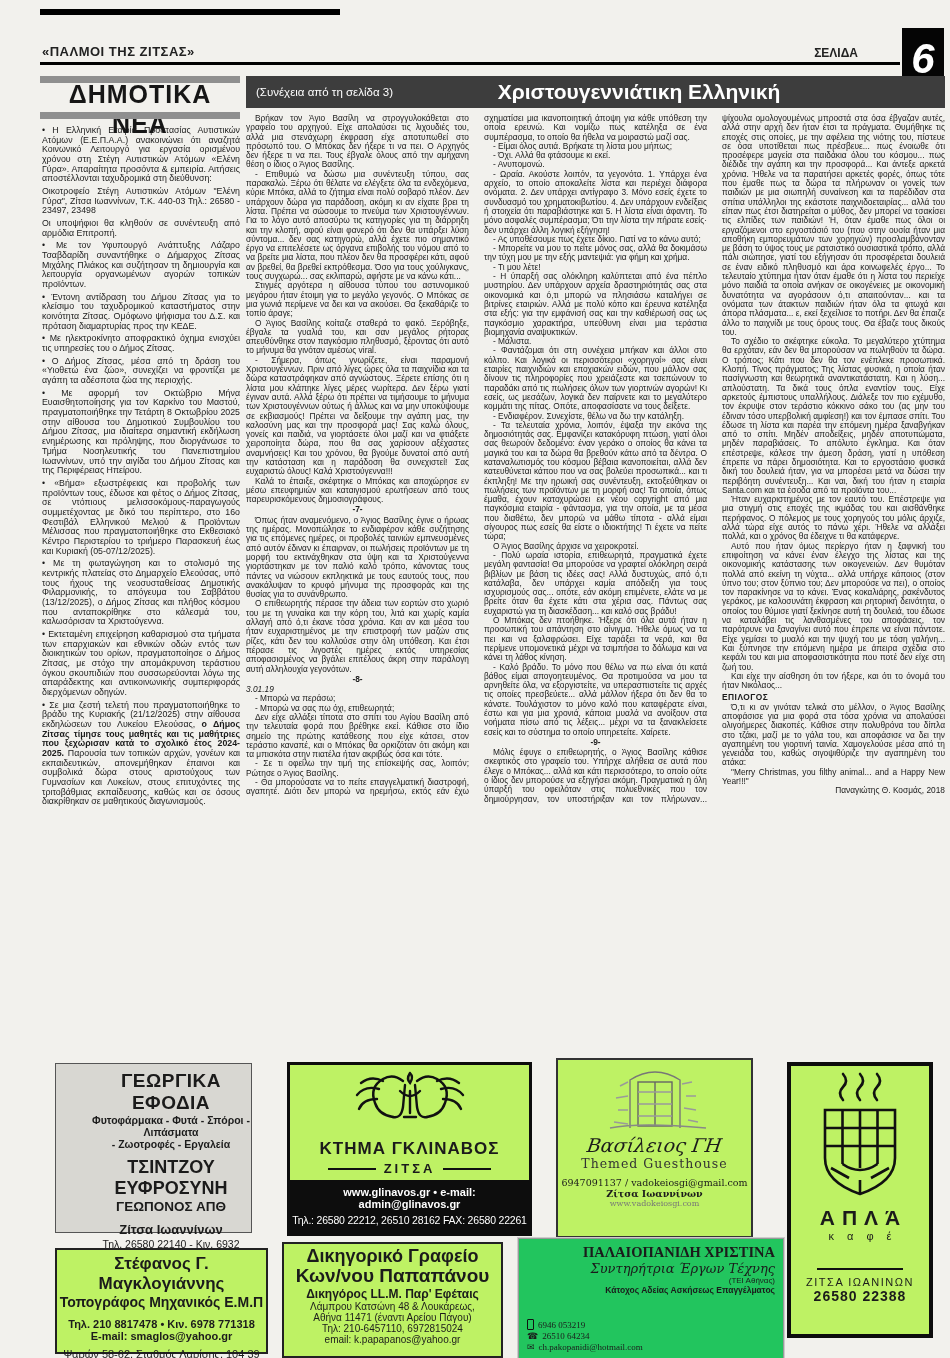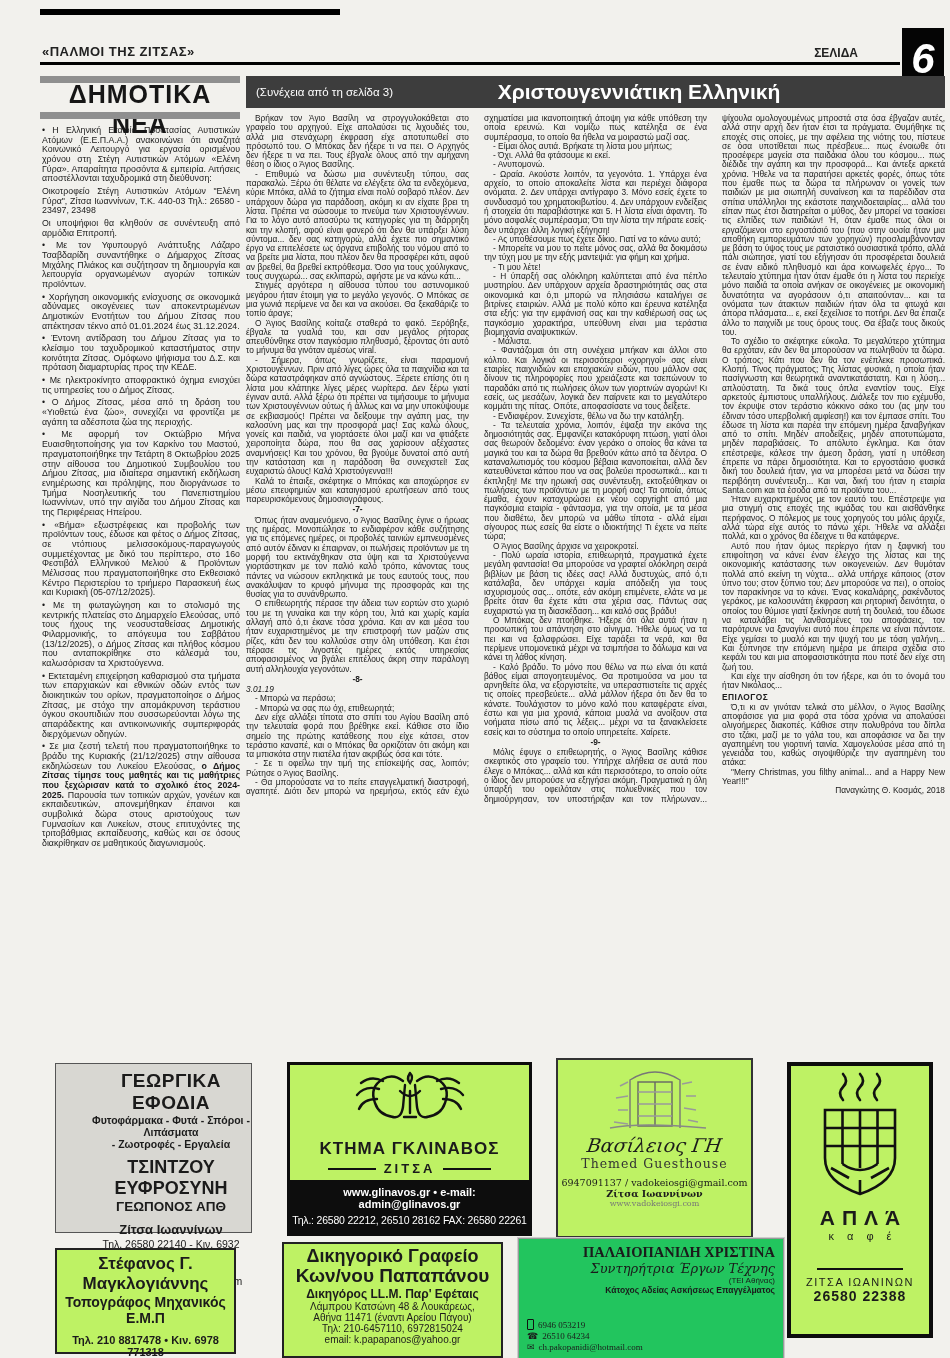--- a/index.html
+++ b/index.html
@@ -63,21 +63,21 @@
   .ad-guest .town{font-size:9.5px;font-weight:bold;}
   .ad-guest .web{font-size:8px;color:#777;}
 
   .ad-apla{left:787px;top:1062px;width:146px;height:276px;border:4px solid #0d0d0d;padding-top:6px;}
   .ad-apla .t{font-size:21px;font-weight:bold;letter-spacing:7px;margin-top:4px;text-indent:7px;}
   .ad-apla .sub{font-size:11px;letter-spacing:5px;margin-top:0;text-indent:5px;}
   .ad-apla .hr{width:86px;height:2px;background:#111;margin:26px auto 6px;}
   .ad-apla .town{font-size:11px;letter-spacing:1.5px;}
   .ad-apla .ph{font-size:14px;letter-spacing:1px;font-weight:bold;}
 
-  .ad-surv{left:55px;top:1248px;width:181px;height:106px;border:2px solid #222;padding-top:4px;}
+  .ad-surv{left:55px;top:1248px;width:213px;height:106px;border:2px solid #222;padding-top:4px;}
   .ad-surv .n{font-size:17px;font-weight:bold;}
   .ad-surv .r{font-size:14px;font-weight:bold;}
   .ad-surv .p{font-size:11px;font-weight:bold;margin-top:8px;}
   .ad-surv .e{font-size:11px;font-weight:bold;}
   .ad-surv .a{font-size:11px;margin-top:6px;}
 
   .ad-law{left:282px;top:1242px;width:221px;height:116px;border:2px solid #222;padding-top:2px;}
   .ad-law .t{font-size:18px;font-weight:bold;}
   .ad-law .n{font-size:19px;font-weight:bold;margin-top:-2px;}
   .ad-law .r{font-size:12px;font-weight:bold;}
@@ -107,21 +107,20 @@
   <div class="header-rule"></div>
 
   <div class="dn-bar b1"></div>
   <div class="dn-title">ΔΗΜΟΤΙΚΑ ΝΕΑ</div>
   <div class="dn-bar b2"></div>
   <div class="dn-text">
       <p>• Η Ελληνική Εταιρία Προστασίας Αυτιστικών Ατόμων (Ε.Ε.Π.Α.Α.) ανακοινώνει ότι αναζητά Κοινωνικό Λειτουργό για εργασία ορισμένου χρόνου στη Στέγη Αυτιστικών Ατόμων «Ελένη Γύρα». Απαραίτητα προσόντα &amp; εμπειρία. Αιτήσεις αποστέλλονται ταχυδρομικά στη διεύθυνση:</p>
       <p>Οικοτροφείο Στέγη Αυτιστικών Ατόμων "Ελένη Γύρα", Ζίτσα Ιωαννίνων, Τ.Κ. 440-03 Τηλ.: 26580 - 23497, 23498</p>
       <p>Οι υποψήφιοι θα κληθούν σε συνέντευξη από αρμόδια Επιτροπή.</p>
       <p>• Με τον Υφυπουργό Ανάπτυξης Λάζαρο Τσαβδαρίδη συναντήθηκε ο Δήμαρχος Ζίτσας Μιχάλης Πλιάκος και συζήτησαν τη δημιουργία και λειτουργία οργανωμένων αγορών τοπικών προϊόντων.</p>
-      <p>• Χορήγηση οικονομικής ενίσχυσης σε οικονομικά αδύναμες οικογένειες των αποκεντρωμένων Δημοτικών Ενοτήτων του Δήμου Ζίτσας που απέκτησαν τέκνο από 01.01.2024 έως 31.12.2024.</p>
       <p>• Έντονη αντίδραση του Δήμου Ζίτσας για το κλείσιμο του ταχυδρομικού καταστήματος στην κοινότητα Ζίτσας. Ομόφωνο ψήφισμα του Δ.Σ. και πρόταση διαμαρτυρίας προς την ΚΕΔΕ.</p>
       <p>• Με ηλεκτροκίνητο αποφρακτικό όχημα ενισχύει τις υπηρεσίες του ο Δήμος Ζίτσας.</p>
       <p>• Ο Δήμος Ζίτσας, μέσα από τη δράση του «Υιοθετώ ένα ζώο», συνεχίζει να φροντίζει με αγάπη τα αδέσποτα ζώα της περιοχής.</p>
       <p>• Με αφορμή τον Οκτώβριο Μήνα Ευαισθητοποίησης για τον Καρκίνο του Μαστού, πραγματοποιήθηκε την Τετάρτη 8 Οκτωβρίου 2025 στην αίθουσα του Δημοτικού Συμβουλίου του Δήμου Ζίτσας, μια ιδιαίτερα σημαντική εκδήλωση ενημέρωσης και πρόληψης, που διοργάνωσε το Τμήμα Νοσηλευτικής του Πανεπιστημίου Ιωαννίνων, υπό την αιγίδα του Δήμου Ζίτσας και της Περιφέρειας Ηπείρου.</p>
       <p>• «Βήμα» εξωστρέφειας και προβολής των προϊόντων τους, έδωσε και φέτος ο Δήμος Ζίτσας, σε ντόπιους μελισσοκόμους-παραγωγούς συμμετέχοντας με δικό του περίπτερο, στο 16ο Φεστιβάλ Ελληνικού Μελιού &amp; Προϊόντων Μέλισσας που πραγματοποιήθηκε στο Εκθεσιακό Κέντρο Περιστερίου το τριήμερο Παρασκευή έως και Κυριακή (05-07/12/2025).</p>
       <p>• Με τη φωταγώγηση και το στολισμό της κεντρικής πλατείας στο Δημαρχείο Ελεούσας, υπό τους ήχους της νεοσυσταθείσας Δημοτικής Φιλαρμονικής, το απόγευμα του Σαββάτου (13/12/2025), ο Δήμος Ζίτσας και πλήθος κόσμου που ανταποκρίθηκε στο κάλεσμά του, καλωσόρισαν τα Χριστούγεννα.</p>
       <p>• Εκτεταμένη επιχείρηση καθαρισμού στα τμήματα των επαρχιακών και εθνικών οδών εντός των διοικητικών του ορίων, πραγματοποίησε ο Δήμος Ζίτσας, με στόχο την απομάκρυνση τεράστιου όγκου σκουπιδιών που συσσωρεύονται λόγω της απαράδεκτης και αντικοινωνικής συμπεριφοράς διερχόμενων οδηγών.</p>
       <p><span>• Σε μια ζεστή τελετή που πραγματοποιήθηκε το βράδυ της Κυριακής (21/12/2025) στην αίθουσα εκδηλώσεων του Λυκείου Ελεούσας, </span><b>ο Δήμος Ζίτσας τίμησε τους μαθητές και τις μαθήτριες που ξεχώρισαν κατά το σχολικό έτος 2024-2025.</b><span> Παρουσία των τοπικών αρχών, γονέων και εκπαιδευτικών, απονεμήθηκαν έπαινοι και συμβολικά δώρα στους αριστούχους των Γυμνασίων και Λυκείων, στους επιτυχόντες της τριτοβάθμιας εκπαίδευσης, καθώς και σε όσους διακρίθηκαν σε μαθητικούς διαγωνισμούς.</span></p>
     </div>
 

